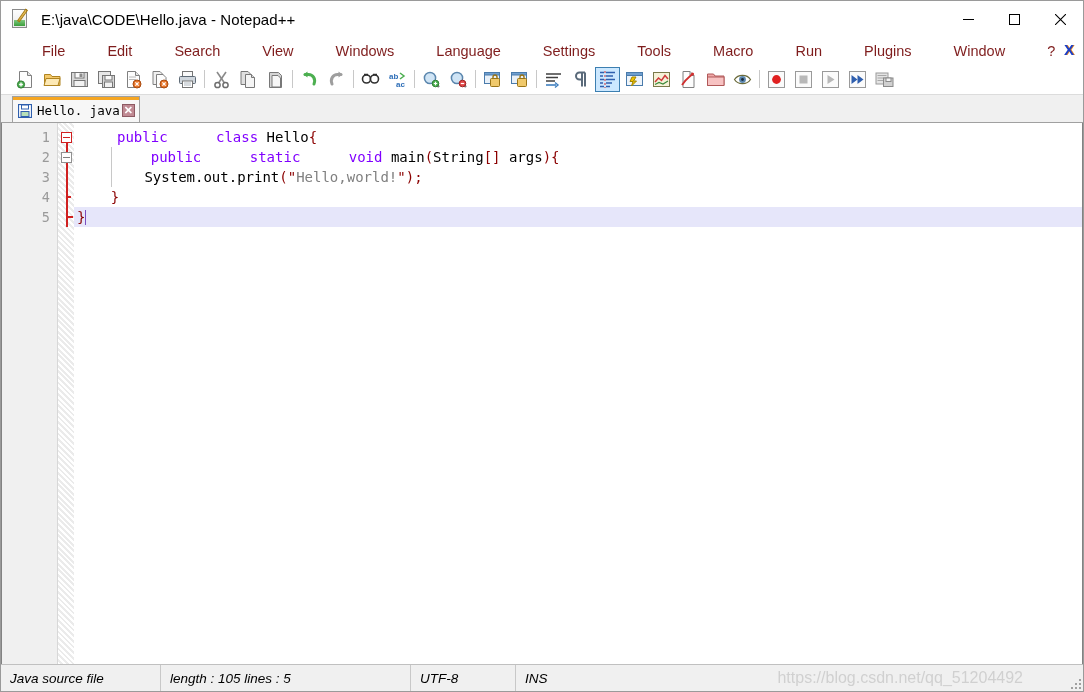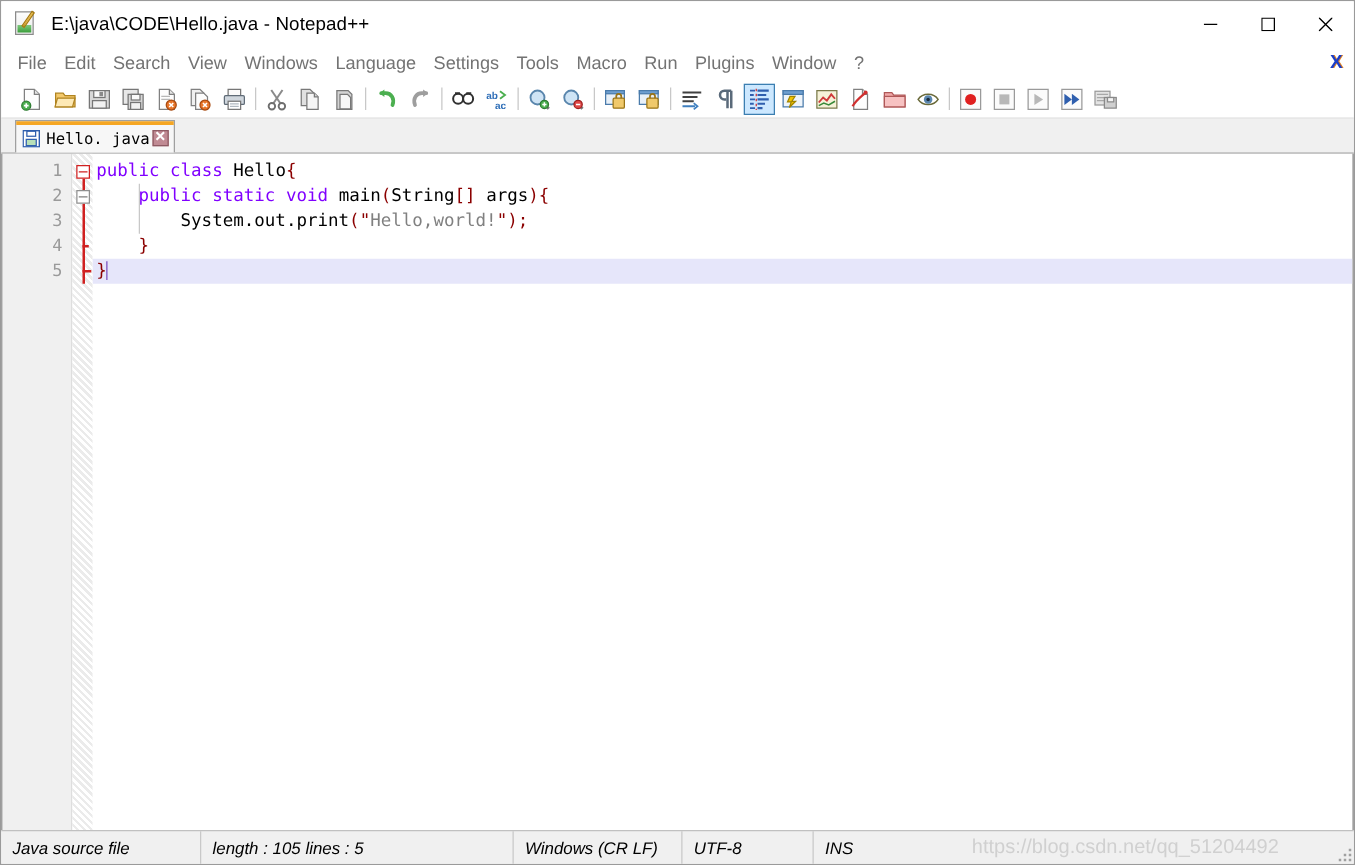--- a/index.html
+++ b/index.html
@@ -72,23 +72,23 @@
 
   
   .menubar {
     height: 26px; min-height: 26px;
     display: flex; align-items: center;
     background: #ffffff;
     padding-left: 6px;
     position: relative;
   }
   .menuitem {
-    font-size: 14.5px; color: #737373;
+    font-size: 14.5px; color: #7f1d1d;
     padding: 3px 7px;
-    white-space: nowrap; cursor: default;
+    white-space: nowrap; cursor: default; margin-left: 28px;
   }
   .menubar-close {
     position: absolute; right: 9px; top: 3px;
     font-size: 15px; font-weight: bold;
     color: #1a3ec8; cursor: default;
     text-shadow: 1px 0 0 #e08020;
   }
 
   
   .toolbar {
@@ -235,21 +235,21 @@
   .cline {
     height: 20px; line-height: 20px;
     font-family: "DejaVu Sans Mono", "Liberation Mono", monospace;
     font-size: 14px;
     white-space: pre;
     padding-left: 3px;
     color: #000000;
     position: relative;
   }
   .cline.current { background: #e6e6fa; }
-  .kw   { color: #8000ff; }
+  .kw   { color: #8000ff; margin-left: 40px; }
   .op   { color: #8b0000; }
   .str  { color: #808080; }
   .plain{ color: #000000; }
   .caret {
     display: inline-block;
     width: 1px; height: 15px;
     background: #7a4fc0;
     vertical-align: -3px;
   }
   .indent-guide {
@@ -670,21 +670,20 @@
       <div class="cline"><span class="plain">    </span><span class="kw">public</span><span class="plain"> </span><span class="kw">static</span><span class="plain"> </span><span class="kw">void</span><span class="plain"> </span><span class="plain">main</span><span class="op">(</span><span class="plain">String</span><span class="op">[]</span><span class="plain"> </span><span class="plain">args</span><span class="op">){</span></div>
       <div class="cline"><span class="plain">        </span><span class="plain">System.out.print</span><span class="op">("</span><span class="str">Hello,world!</span><span class="op">");</span></div>
       <div class="cline"><span class="plain">    </span><span class="op">}</span></div>
       <div class="cline current"><span class="op">}</span><span class="caret"></span></div>
     </div>
   </div>
 
   <div class="statusbar">
     <div class="sb" style="width:160px">Java source file</div>
     <div class="sb" style="width:250px">length : 105    lines : 5</div>
-    <div class="sb" style="width:135px">Windows (CR LF)</div>
     <div class="sb" style="width:105px">UTF-8</div>
     <div class="sb nb" style="flex:1">INS</div>
 
     <div class="watermark">https://blog.csdn.net/qq_51204492</div>
 
     <div class="sb-grip">
       <i style="right:0;bottom:0"></i>
         <i style="right:4px;bottom:0"></i>
         <i style="right:8px;bottom:0"></i>
       <i style="right:0;bottom:4px"></i>

